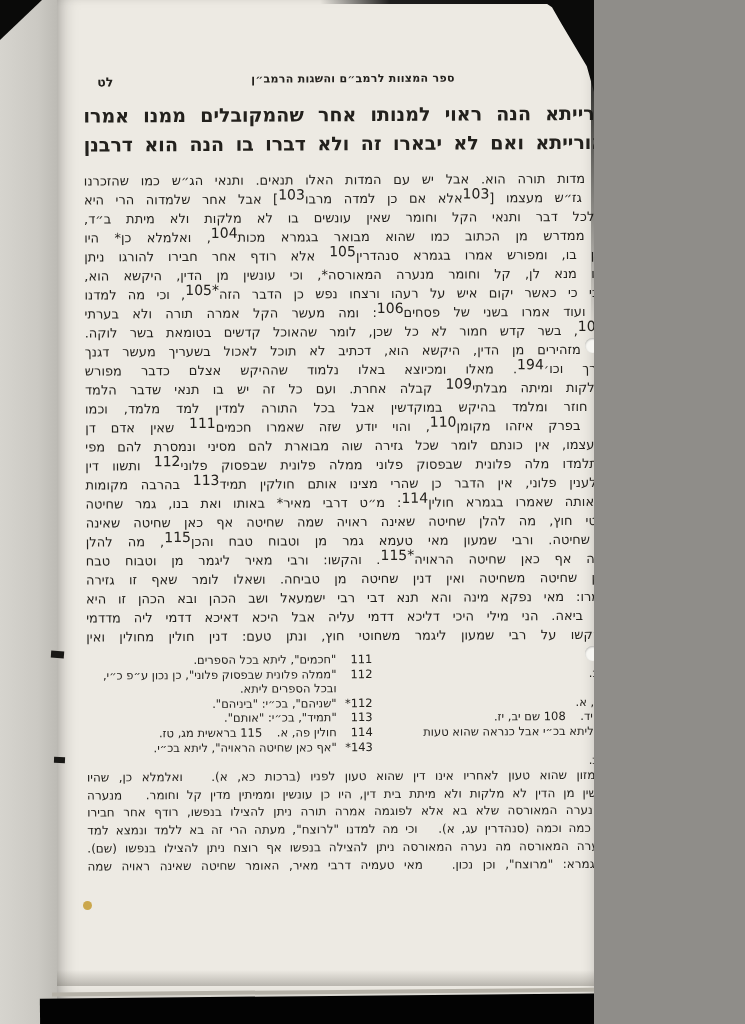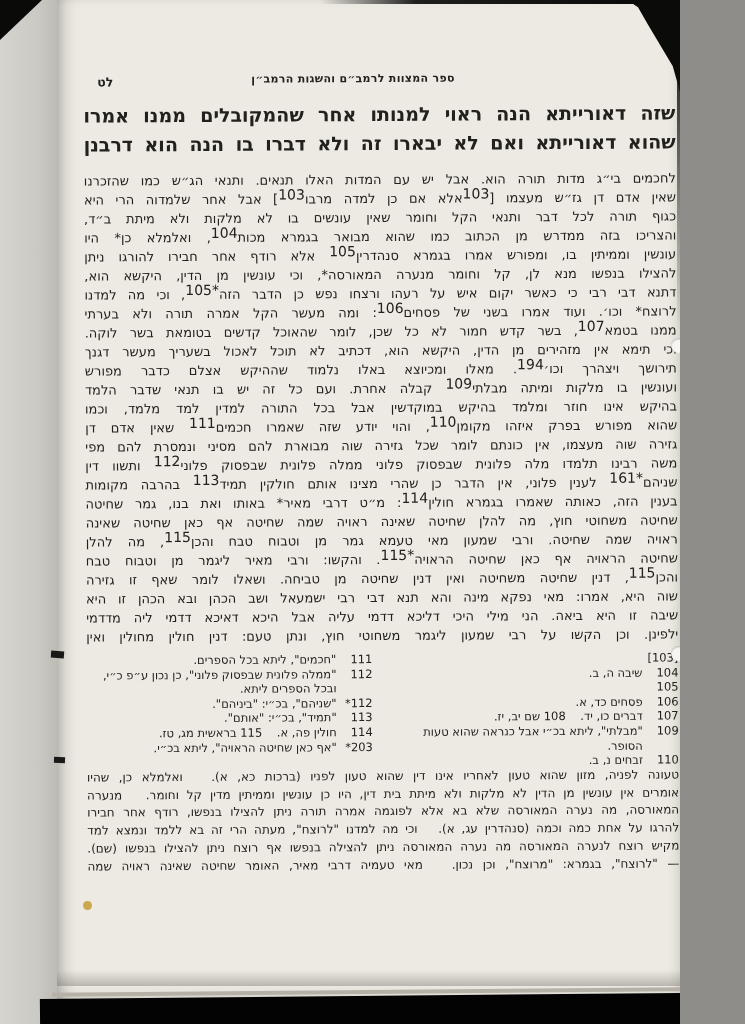--- a/index.html
+++ b/index.html
@@ -1,16 +1,16 @@
 <!DOCTYPE html>
 <html lang="he"><head>
 <meta charset="utf-8">
 <style>
   html,body{margin:0;padding:0;background:#8f8d89;}
-  .scan{position:relative;width:680px;height:1024px;overflow:hidden;
+  .scan{position:relative;width:594px;height:1024px;overflow:hidden;
         background:linear-gradient(to right,#d6d4ce 0px,#cbc9c3 38px,#bdbbb5 57px,#c4c2bc 60px);
         font-family:"DejaVu Sans",sans-serif;}
   .paper{position:absolute;left:57px;top:0;right:0;bottom:24px;background:#edeae3;
          box-shadow:inset 14px 0 20px -14px rgba(0,0,0,.4), inset -8px 0 16px -10px rgba(0,0,0,.18),
                     inset 0 -10px 18px -12px rgba(0,0,0,.25);}
   .content{position:absolute;left:28px;top:0;width:592px;height:100%;direction:rtl;
            transform:rotate(-0.3deg);transform-origin:50% 40%;color:#23211d;}
 
   
   .running-header{position:absolute;top:72px;left:0;width:100%;height:18px;}
@@ -153,21 +153,21 @@
             </div>
             <div class="fn-row">
               <span class="fn-num">113</span>
               <span class="fn-text">"תמיד", בכ״י: "אותם".</span>
             </div>
             <div class="fn-row">
               <span class="fn-num">114</span>
               <span class="fn-text">חולין פה, א.&nbsp;&nbsp;&nbsp;&nbsp;115 בראשית מג, טז.</span>
             </div>
             <div class="fn-row">
-              <span class="fn-num">203*</span>
+              <span class="fn-num">143*</span>
               <span class="fn-text">"אף כאן שחיטה הראויה", ליתא בכ״י.</span>
             </div>
           </div>
       </div>
 
       <div class="commentary">
           <div class="c-line">טעונה לפניה, מזון שהוא טעון לאחריו אינו דין שהוא טעון לפניו (ברכות כא, א).&nbsp;&nbsp;&nbsp;ואלמלא כן, שהיו</div>
           <div class="c-line">אומרים אין עונשין מן הדין לא מלקות ולא מיתת בית דין, היו כן עונשין וממיתין מדין קל וחומר.&nbsp;&nbsp;&nbsp;מנערה</div>
           <div class="c-line">המאורסה, מה נערה המאורסה שלא בא אלא לפוגמה אמרה תורה ניתן להצילו בנפשו, רודף אחר חבירו</div>
           <div class="c-line">להרגו על אחת כמה וכמה (סנהדרין עג, א).&nbsp;&nbsp;&nbsp;וכי מה למדנו "לרוצח", מעתה הרי זה בא ללמד ונמצא למד</div>

